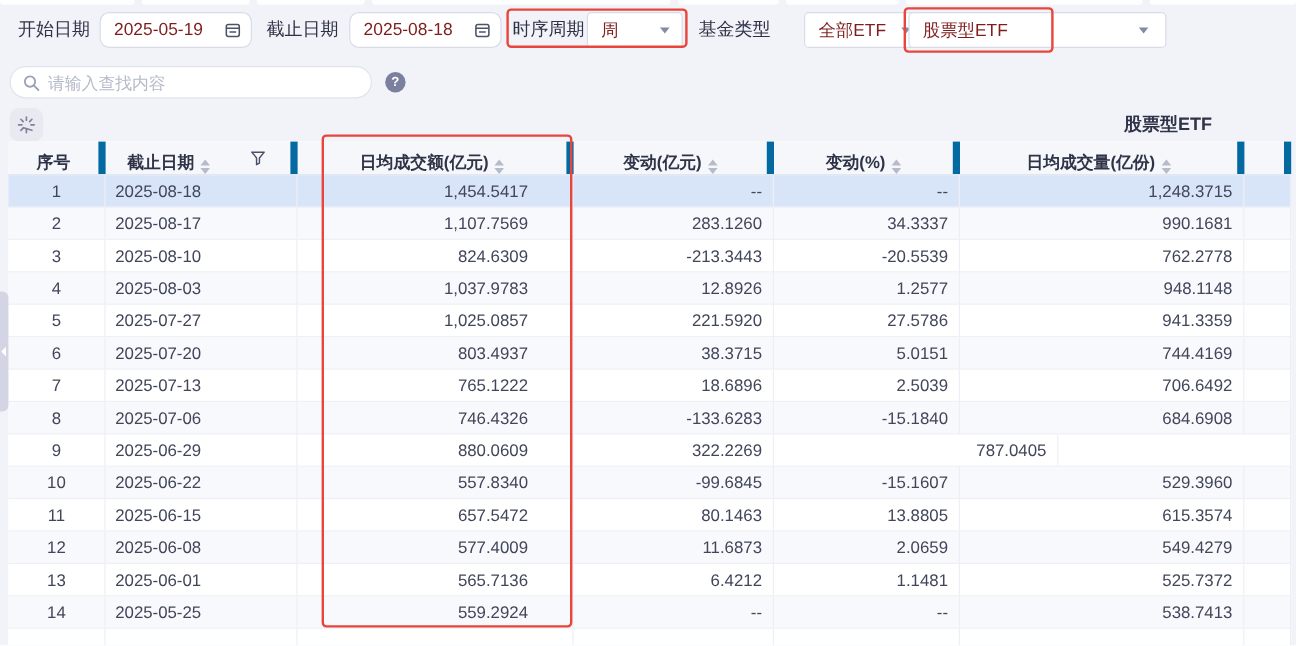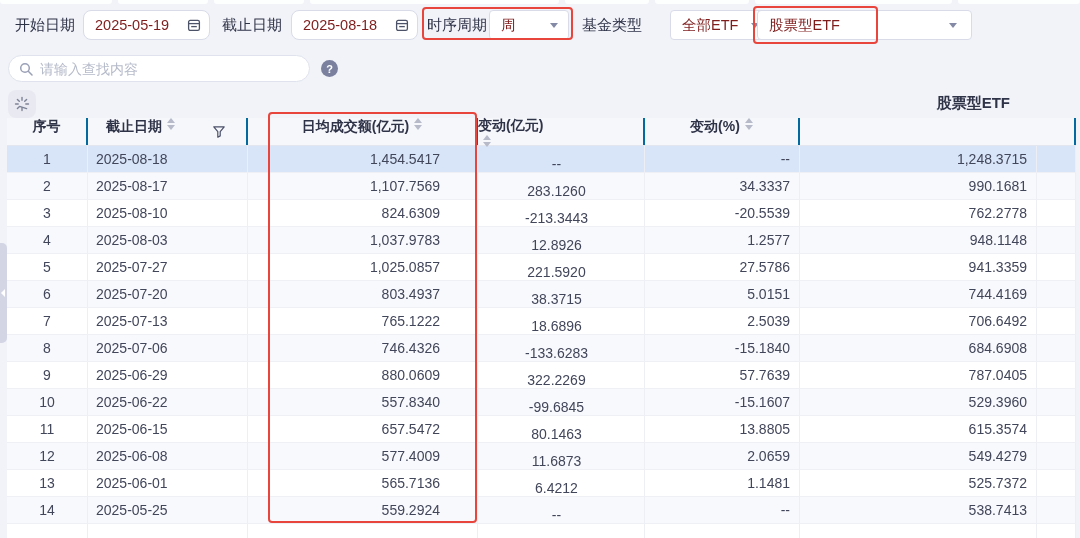--- a/index.html
+++ b/index.html
@@ -37,32 +37,32 @@
        background:#7b809f;color:#fff;font-size:11px;font-weight:bold;display:flex;align-items:center;justify-content:center;}
 
   
   .spinner-btn{position:absolute;left:8px;top:90px;width:28px;height:28px;border-radius:8px;
        background:#e9eaf1;display:flex;align-items:center;justify-content:center;border:none;}
   .table-title{position:absolute;right:70px;top:94px;font-size:15px;font-weight:bold;color:var(--header-text);}
 
   
   .table{position:absolute;left:7px;top:118px;width:1069px;background:#fff;}
   .thead{display:flex;height:28px;background:#f6f7fb;border-bottom:1px solid #e3e6ee;}
-  .th{display:flex;align-items:flex-start;justify-content:center;font-size:14px;font-weight:bold;
-      color:var(--header-text);border-right:2px solid #0369a1;position:relative;}
+  .th{display:flex;align-items:flex-end;justify-content:center;font-size:14px;font-weight:bold;
+      color:var(--header-text);border-right:6px solid #0369a1;position:relative;}
   .tr{display:flex;height:27px;background:#fff;}
   .tr:nth-child(even){background:var(--stripe);}
   .tr.selected{background:var(--sel);}
   .td{display:flex;align-items:center;font-size:14px;color:var(--body-text);
       border-right:1px solid #edeff5;border-bottom:1px solid #eef0f6;}
   .c0{width:81px;justify-content:center;}
   .c1{width:160px;justify-content:flex-start;padding-left:8px;}
   .th.c1{padding-left:18px;justify-content:flex-start;}
   .c2{width:230px;justify-content:flex-end;padding-right:37px;}
-  .c3{width:167px;justify-content:flex-end;padding-right:9px;flex-direction:column;}
+  .c3{width:167px;justify-content:flex-end;padding-right:9px;}
   .c4{width:155px;justify-content:flex-end;padding-right:9px;}
   .c5{width:237px;justify-content:flex-end;padding-right:9px;}
   .c6{flex:1;}
   .th.c2,.th.c3,.th.c4,.th.c5{justify-content:center;padding:0;}
   .tail{display:flex;height:14px;background:#fff;}
   .tail .td{border-bottom:none;}
 
   .sort{display:inline-flex;flex-direction:column;margin-left:5px;row-gap:2px;}
   .sort i{display:block;width:0;height:0;border-left:4px solid transparent;border-right:4px solid transparent;}
   .sort .up{border-bottom:5px solid #b6bac9;}
@@ -187,20 +187,27 @@
             <i class="down"></i>
           </span>
       </div>
       <div class="th c4">
         <span>变动(%)</span>
         <span class="sort">
             <i class="up"></i>
             <i class="down"></i>
           </span>
       </div>
+      <div class="th c5">
+        <span>日均成交量(亿份)</span>
+        <span class="sort">
+            <i class="up"></i>
+            <i class="down"></i>
+          </span>
+      </div>
       <div class="th c6"></div>
     </div>
 
     <div id="tbody">
         <div class="tr selected">
     <div class="td c0">1</div>
     <div class="td c1">2025-08-18</div>
     <div class="td c2">1,454.5417</div>
     <div class="td c3">--</div>
     <div class="td c4">--</div>
@@ -268,21 +275,20 @@
     <div class="td c3">-133.6283</div>
     <div class="td c4">-15.1840</div>
     <div class="td c5">684.6908</div>
     <div class="td c6"></div>
   </div>
         <div class="tr">
     <div class="td c0">9</div>
     <div class="td c1">2025-06-29</div>
     <div class="td c2">880.0609</div>
     <div class="td c3">322.2269</div>
-    <div class="td c4">57.7639</div>
     <div class="td c5">787.0405</div>
     <div class="td c6"></div>
   </div>
         <div class="tr">
     <div class="td c0">10</div>
     <div class="td c1">2025-06-22</div>
     <div class="td c2">557.8340</div>
     <div class="td c3">-99.6845</div>
     <div class="td c4">-15.1607</div>
     <div class="td c5">529.3960</div>

